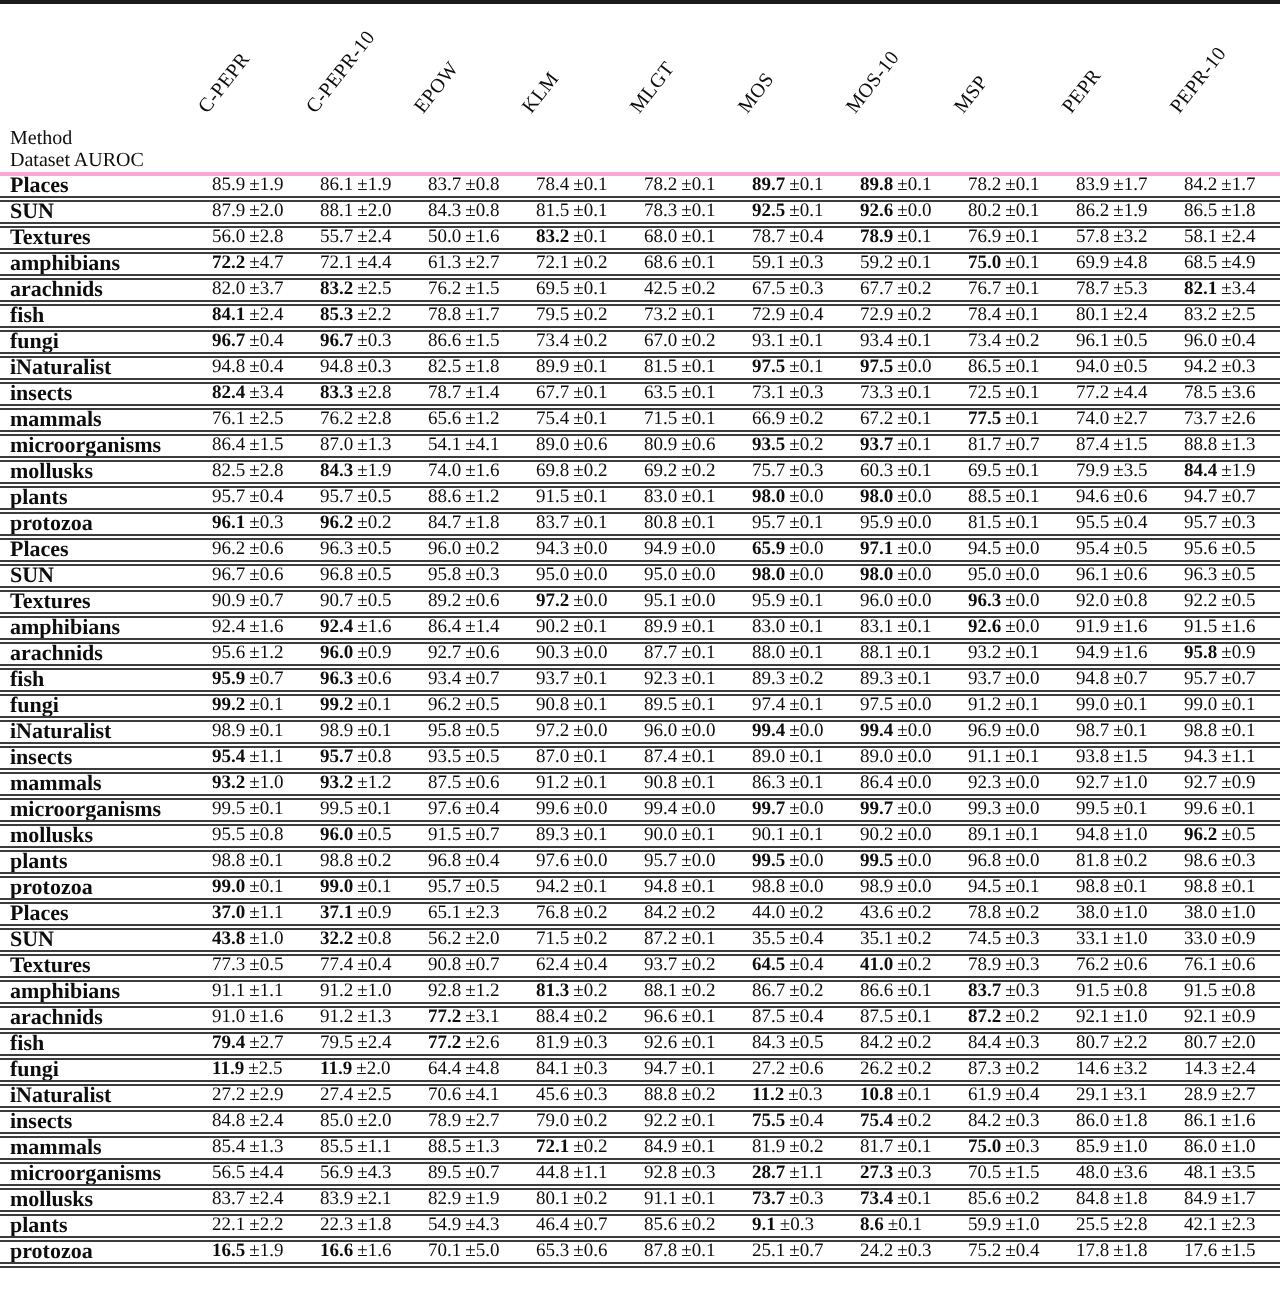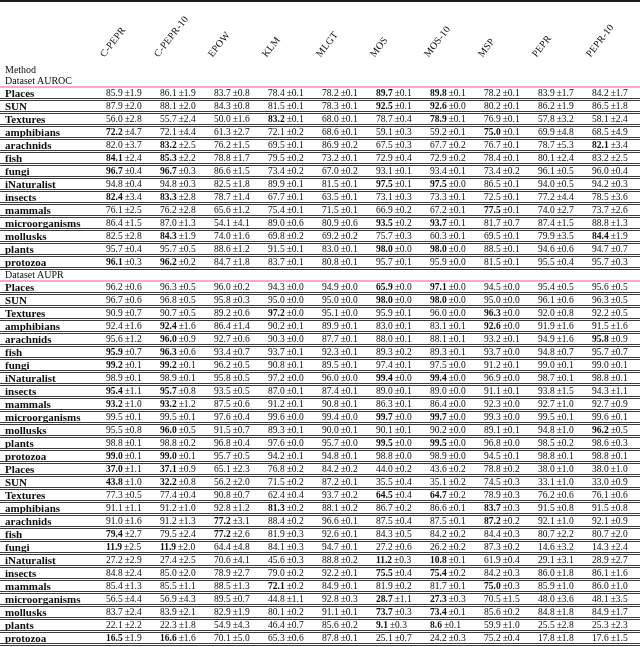--- a/index.html
+++ b/index.html
@@ -133,21 +133,21 @@
           <td class="val"><span class="mean bold">75.0</span><span class="sd">±0.1</span></td>
           <td class="val"><span class="mean">69.9</span><span class="sd">±4.8</span></td>
           <td class="val"><span class="mean">68.5</span><span class="sd">±4.9</span></td>
         </tr>
         <tr>
           <td class="rowname">arachnids</td>
           <td class="val"><span class="mean">82.0</span><span class="sd">±3.7</span></td>
           <td class="val"><span class="mean bold">83.2</span><span class="sd">±2.5</span></td>
           <td class="val"><span class="mean">76.2</span><span class="sd">±1.5</span></td>
           <td class="val"><span class="mean">69.5</span><span class="sd">±0.1</span></td>
-          <td class="val"><span class="mean">86.9</span><span class="sd">±0.2</span></td>
+          <td class="val"><span class="mean">42.5</span><span class="sd">±0.2</span></td>
           <td class="val"><span class="mean">67.5</span><span class="sd">±0.3</span></td>
           <td class="val"><span class="mean">67.7</span><span class="sd">±0.2</span></td>
           <td class="val"><span class="mean">76.7</span><span class="sd">±0.1</span></td>
           <td class="val"><span class="mean">78.7</span><span class="sd">±5.3</span></td>
           <td class="val"><span class="mean bold">82.1</span><span class="sd">±3.4</span></td>
         </tr>
         <tr>
           <td class="rowname">fish</td>
           <td class="val"><span class="mean bold">84.1</span><span class="sd">±2.4</span></td>
           <td class="val"><span class="mean bold">85.3</span><span class="sd">±2.2</span></td>
@@ -257,23 +257,20 @@
           <td class="val"><span class="mean bold">96.2</span><span class="sd">±0.2</span></td>
           <td class="val"><span class="mean">84.7</span><span class="sd">±1.8</span></td>
           <td class="val"><span class="mean">83.7</span><span class="sd">±0.1</span></td>
           <td class="val"><span class="mean">80.8</span><span class="sd">±0.1</span></td>
           <td class="val"><span class="mean">95.7</span><span class="sd">±0.1</span></td>
           <td class="val"><span class="mean">95.9</span><span class="sd">±0.0</span></td>
           <td class="val"><span class="mean">81.5</span><span class="sd">±0.1</span></td>
           <td class="val"><span class="mean">95.5</span><span class="sd">±0.4</span></td>
           <td class="val"><span class="mean">95.7</span><span class="sd">±0.3</span></td>
         </tr>
-        <tr class="section-row">
-          <td colspan="11">Dataset AUPR</td>
-        </tr>
         <tr>
           <td class="rowname">Places</td>
           <td class="val"><span class="mean">96.2</span><span class="sd">±0.6</span></td>
           <td class="val"><span class="mean">96.3</span><span class="sd">±0.5</span></td>
           <td class="val"><span class="mean">96.0</span><span class="sd">±0.2</span></td>
           <td class="val"><span class="mean">94.3</span><span class="sd">±0.0</span></td>
           <td class="val"><span class="mean">94.9</span><span class="sd">±0.0</span></td>
           <td class="val"><span class="mean bold">65.9</span><span class="sd">±0.0</span></td>
           <td class="val"><span class="mean bold">97.1</span><span class="sd">±0.0</span></td>
           <td class="val"><span class="mean">94.5</span><span class="sd">±0.0</span></td>
@@ -426,21 +423,21 @@
         <tr>
           <td class="rowname">plants</td>
           <td class="val"><span class="mean">98.8</span><span class="sd">±0.1</span></td>
           <td class="val"><span class="mean">98.8</span><span class="sd">±0.2</span></td>
           <td class="val"><span class="mean">96.8</span><span class="sd">±0.4</span></td>
           <td class="val"><span class="mean">97.6</span><span class="sd">±0.0</span></td>
           <td class="val"><span class="mean">95.7</span><span class="sd">±0.0</span></td>
           <td class="val"><span class="mean bold">99.5</span><span class="sd">±0.0</span></td>
           <td class="val"><span class="mean bold">99.5</span><span class="sd">±0.0</span></td>
           <td class="val"><span class="mean">96.8</span><span class="sd">±0.0</span></td>
-          <td class="val"><span class="mean">98.5</span><span class="sd">±0.2</span></td>
+          <td class="val"><span class="mean">81.8</span><span class="sd">±0.2</span></td>
           <td class="val"><span class="mean">98.6</span><span class="sd">±0.3</span></td>
         </tr>
         <tr>
           <td class="rowname">protozoa</td>
           <td class="val"><span class="mean bold">99.0</span><span class="sd">±0.1</span></td>
           <td class="val"><span class="mean bold">99.0</span><span class="sd">±0.1</span></td>
           <td class="val"><span class="mean">95.7</span><span class="sd">±0.5</span></td>
           <td class="val"><span class="mean">94.2</span><span class="sd">±0.1</span></td>
           <td class="val"><span class="mean">94.8</span><span class="sd">±0.1</span></td>
           <td class="val"><span class="mean">98.8</span><span class="sd">±0.0</span></td>
@@ -476,21 +473,21 @@
           <td class="val"><span class="mean">33.0</span><span class="sd">±0.9</span></td>
         </tr>
         <tr>
           <td class="rowname">Textures</td>
           <td class="val"><span class="mean">77.3</span><span class="sd">±0.5</span></td>
           <td class="val"><span class="mean">77.4</span><span class="sd">±0.4</span></td>
           <td class="val"><span class="mean">90.8</span><span class="sd">±0.7</span></td>
           <td class="val"><span class="mean">62.4</span><span class="sd">±0.4</span></td>
           <td class="val"><span class="mean">93.7</span><span class="sd">±0.2</span></td>
           <td class="val"><span class="mean bold">64.5</span><span class="sd">±0.4</span></td>
-          <td class="val"><span class="mean bold">64.7</span><span class="sd">±0.2</span></td>
+          <td class="val"><span class="mean bold">41.0</span><span class="sd">±0.2</span></td>
           <td class="val"><span class="mean">78.9</span><span class="sd">±0.3</span></td>
           <td class="val"><span class="mean">76.2</span><span class="sd">±0.6</span></td>
           <td class="val"><span class="mean">76.1</span><span class="sd">±0.6</span></td>
         </tr>
         <tr>
           <td class="rowname">amphibians</td>
           <td class="val"><span class="mean">91.1</span><span class="sd">±1.1</span></td>
           <td class="val"><span class="mean">91.2</span><span class="sd">±1.0</span></td>
           <td class="val"><span class="mean">92.8</span><span class="sd">±1.2</span></td>
           <td class="val"><span class="mean bold">81.3</span><span class="sd">±0.2</span></td>
@@ -609,21 +606,21 @@
           <td class="rowname">plants</td>
           <td class="val"><span class="mean">22.1</span><span class="sd">±2.2</span></td>
           <td class="val"><span class="mean">22.3</span><span class="sd">±1.8</span></td>
           <td class="val"><span class="mean">54.9</span><span class="sd">±4.3</span></td>
           <td class="val"><span class="mean">46.4</span><span class="sd">±0.7</span></td>
           <td class="val"><span class="mean">85.6</span><span class="sd">±0.2</span></td>
           <td class="val"><span class="mean bold">9.1</span><span class="sd">±0.3</span></td>
           <td class="val"><span class="mean bold">8.6</span><span class="sd">±0.1</span></td>
           <td class="val"><span class="mean">59.9</span><span class="sd">±1.0</span></td>
           <td class="val"><span class="mean">25.5</span><span class="sd">±2.8</span></td>
-          <td class="val"><span class="mean">25.3</span><span class="sd">±2.3</span></td>
+          <td class="val"><span class="mean">42.1</span><span class="sd">±2.3</span></td>
         </tr>
         <tr>
           <td class="rowname">protozoa</td>
           <td class="val"><span class="mean bold">16.5</span><span class="sd">±1.9</span></td>
           <td class="val"><span class="mean bold">16.6</span><span class="sd">±1.6</span></td>
           <td class="val"><span class="mean">70.1</span><span class="sd">±5.0</span></td>
           <td class="val"><span class="mean">65.3</span><span class="sd">±0.6</span></td>
           <td class="val"><span class="mean">87.8</span><span class="sd">±0.1</span></td>
           <td class="val"><span class="mean">25.1</span><span class="sd">±0.7</span></td>
           <td class="val"><span class="mean">24.2</span><span class="sd">±0.3</span></td>

